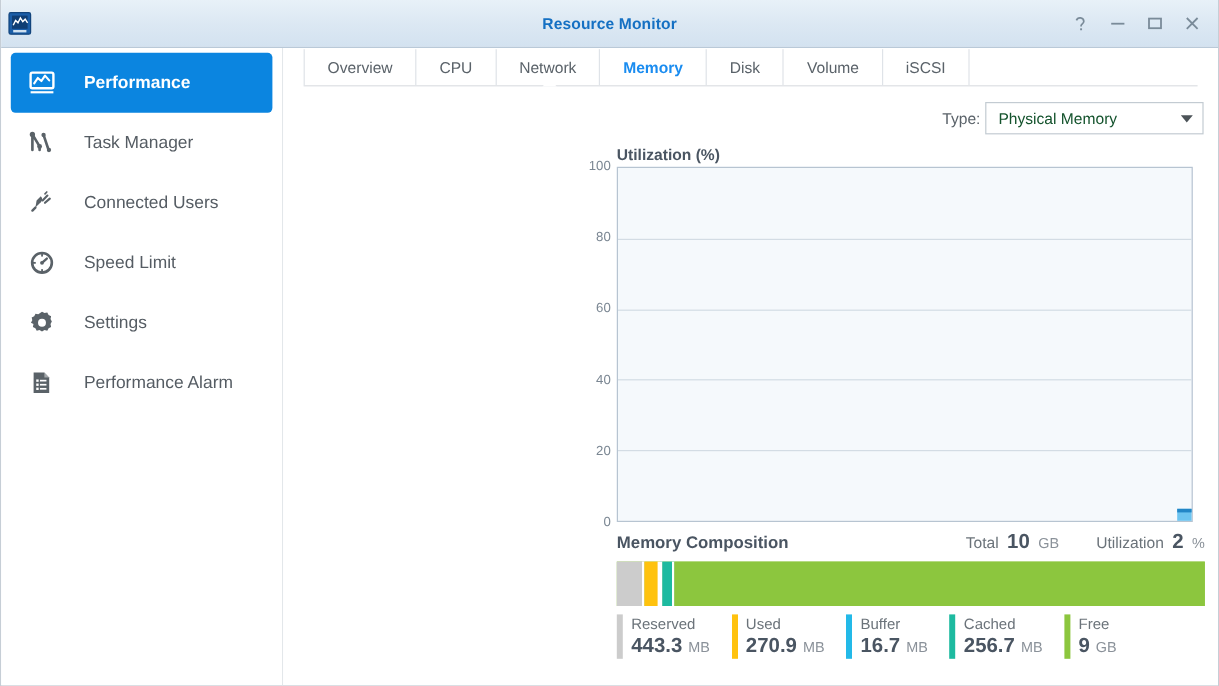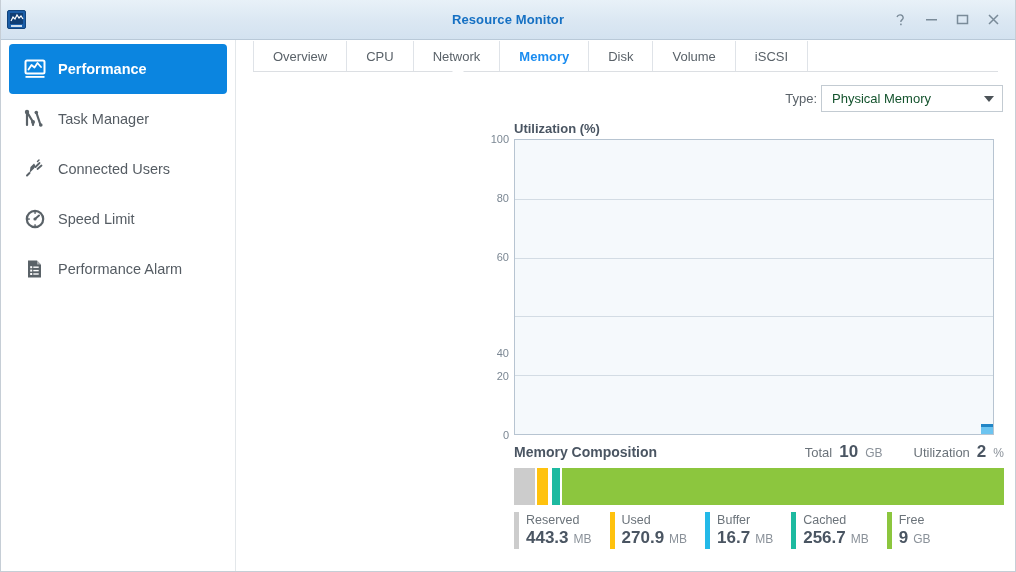--- a/index.html
+++ b/index.html
@@ -73,20 +73,21 @@
   }
   .side-item {
     display: flex; align-items: center;
     height: 50px;
     margin: 0 8px;
     padding-left: 14px;
     border-radius: 4px;
     color: #555c63;
     font-size: 14.5px;
     cursor: default;
+    gap: 12px;
   }
   .side-item.active { background: #0b85e0; color: #ffffff; font-weight: bold; }
   .side-item .ico {
     width: 24px; height: 24px; margin-right: 11px;
     display: flex; align-items: center; justify-content: center;
     flex: 0 0 24px;
   }
   .side-item svg { display: block; }
 
   
@@ -318,20 +319,29 @@
             <path d="M11 11 L15 7.5" stroke="#5a6268" stroke-width="2" stroke-linecap="round"></path>
             <circle cx="11" cy="11" r="1.6" fill="#5a6268"></circle>
             <rect x="10.3" y="3.4" width="1.5" height="2.4" fill="#5a6268"></rect>
             <rect x="10.3" y="16.3" width="1.5" height="2.4" fill="#5a6268"></rect>
             <rect x="3.4" y="10.3" width="2.4" height="1.5" fill="#5a6268"></rect>
           </svg>
         </span>
         <span>Speed Limit</span>
       </div>
 
+      <div class="side-item">
+        <span class="ico">
+          <svg width="22" height="22" viewBox="0 0 22 22">
+            <path d="M11 1.8 l2.1 1.1 2.3-.5 1.1 2.1 2.1 1.1-.5 2.3 1.1 2.1-1.1 2.1.5 2.3-2.1 1.1-1.1 2.1-2.3-.5-2.1 1.1-2.1-1.1-2.3.5-1.1-2.1-2.1-1.1.5-2.3L1.8 11l1.1-2.1-.5-2.3 2.1-1.1 1.1-2.1 2.3.5z" fill="#5a6268"></path>
+            <circle cx="11" cy="11" r="3.3" fill="#ffffff"></circle>
+          </svg>
+        </span>
+        <span>Settings</span>
+      </div>
 
       <div class="side-item">
         <span class="ico">
           <svg width="22" height="22" viewBox="0 0 22 22">
             <path d="M4 2.5 h9 l4 4 v13 h-13 z" fill="#5a6268"></path>
             <path d="M13 2.5 v4 h4" fill="#ffffff" opacity="0.45"></path>
             <rect x="6.2" y="8.2" width="2" height="2" fill="#ffffff"></rect>
             <rect x="9.3" y="8.5" width="5.4" height="1.4" fill="#ffffff"></rect>
             <rect x="6.2" y="11.6" width="2" height="2" fill="#ffffff"></rect>
             <rect x="9.3" y="11.9" width="5.4" height="1.4" fill="#ffffff"></rect>
@@ -380,21 +390,21 @@
           <span class="caret"></span>
         </div>
       </div>
 
       <div class="chartwrap">
         <div class="chart-title">Utilization (%)</div>
         <div class="yaxis" id="yaxis">
             <div class="ytick" style="top: 0%;">100</div>
             <div class="ytick" style="top: 20%;">80</div>
             <div class="ytick" style="top: 40%;">60</div>
-            <div class="ytick" style="top: 60%; margin-top: 36px;">40</div>
+            <div class="ytick" style="top: 60%;">40</div>
             <div class="ytick" style="top: 80%;">20</div>
             <div class="ytick" style="top: 100%;">0</div>
           </div>
         <div class="plot" id="plot">
           <div class="marker"></div>
         <div class="gridline" style="top: 20%;"></div>
             <div class="gridline" style="top: 40%;"></div>
             <div class="gridline" style="top: 60%;"></div>
             <div class="gridline" style="top: 80%;"></div>
           </div>

